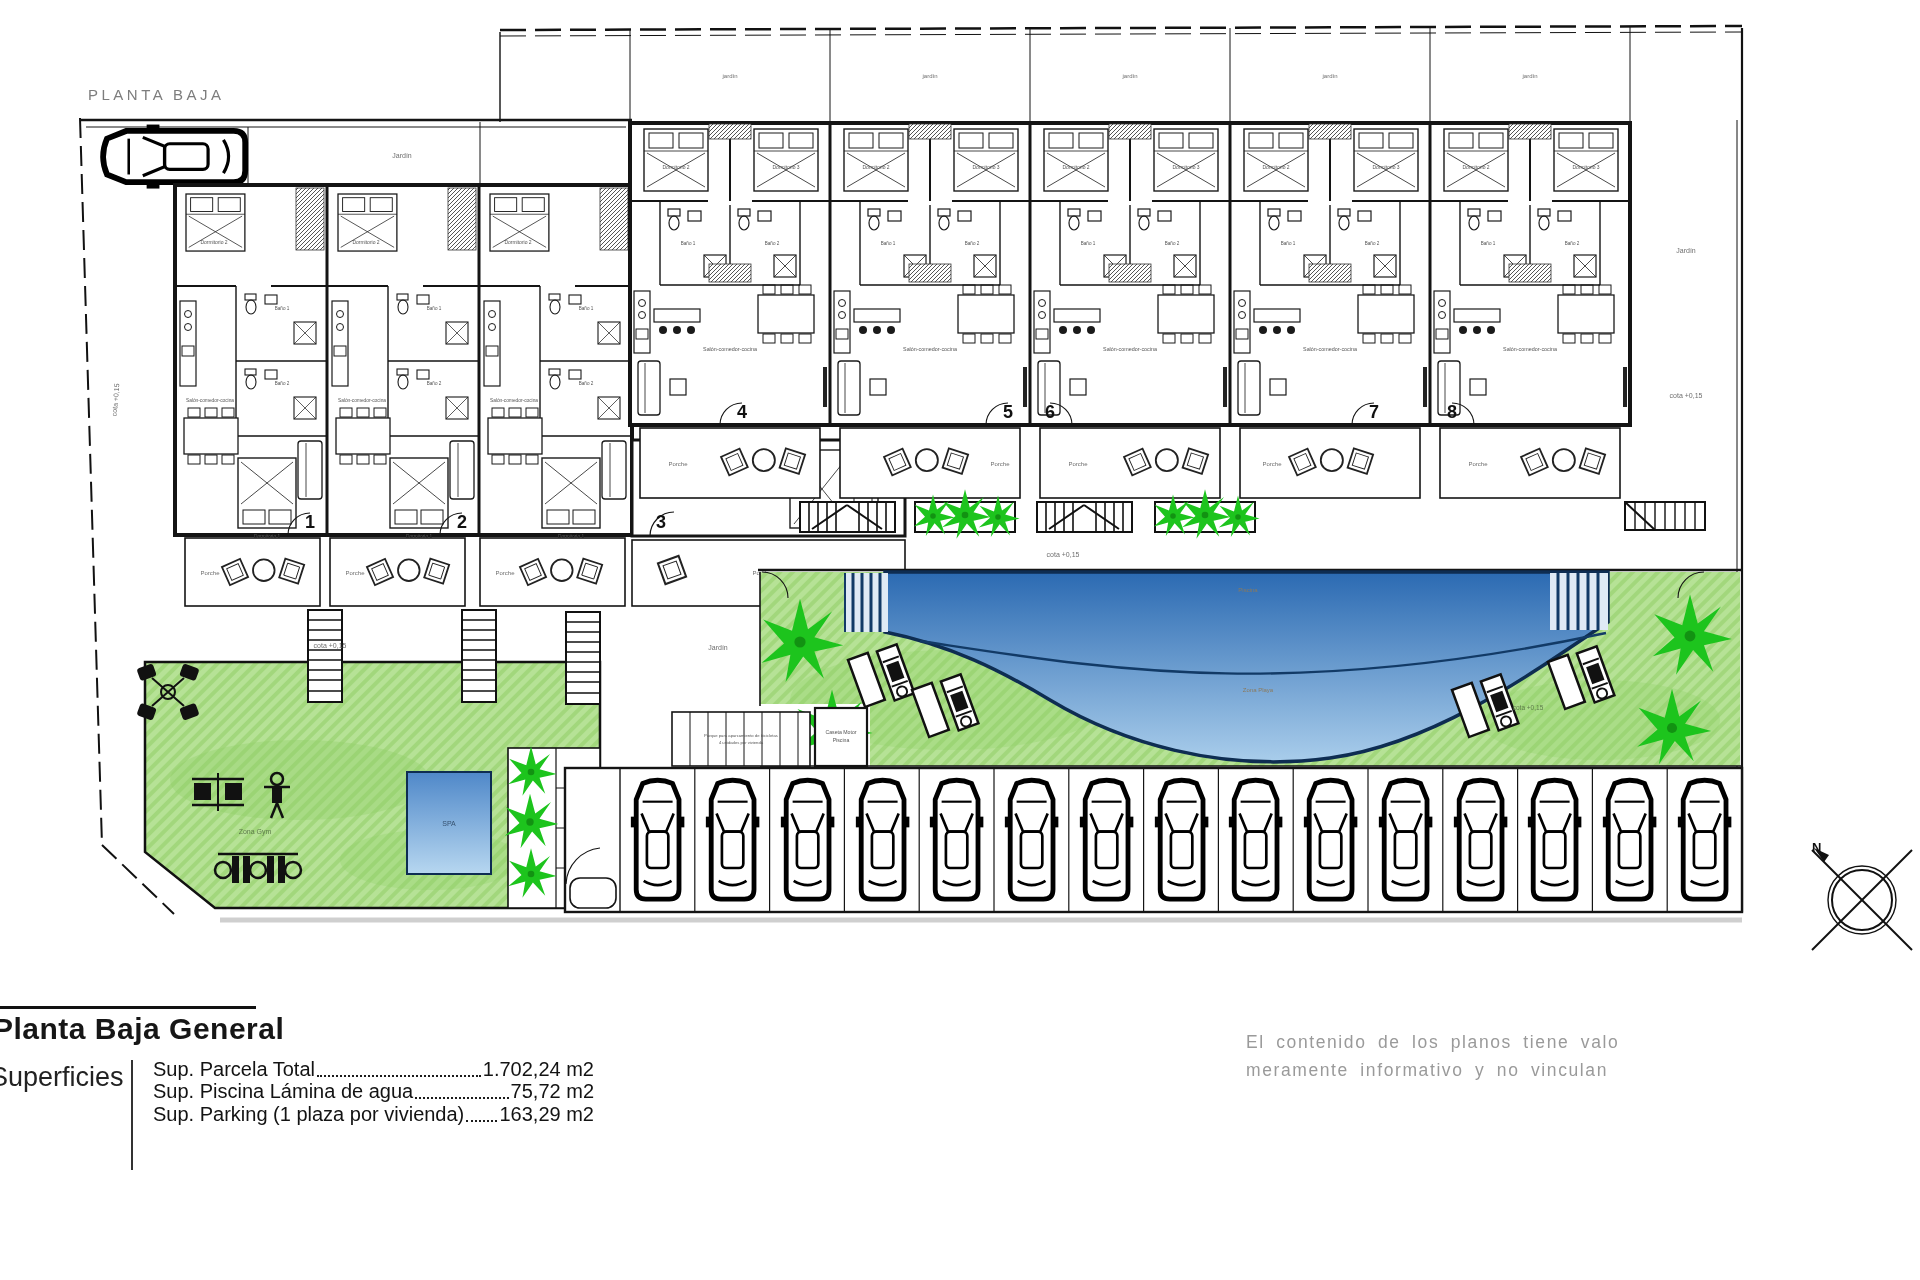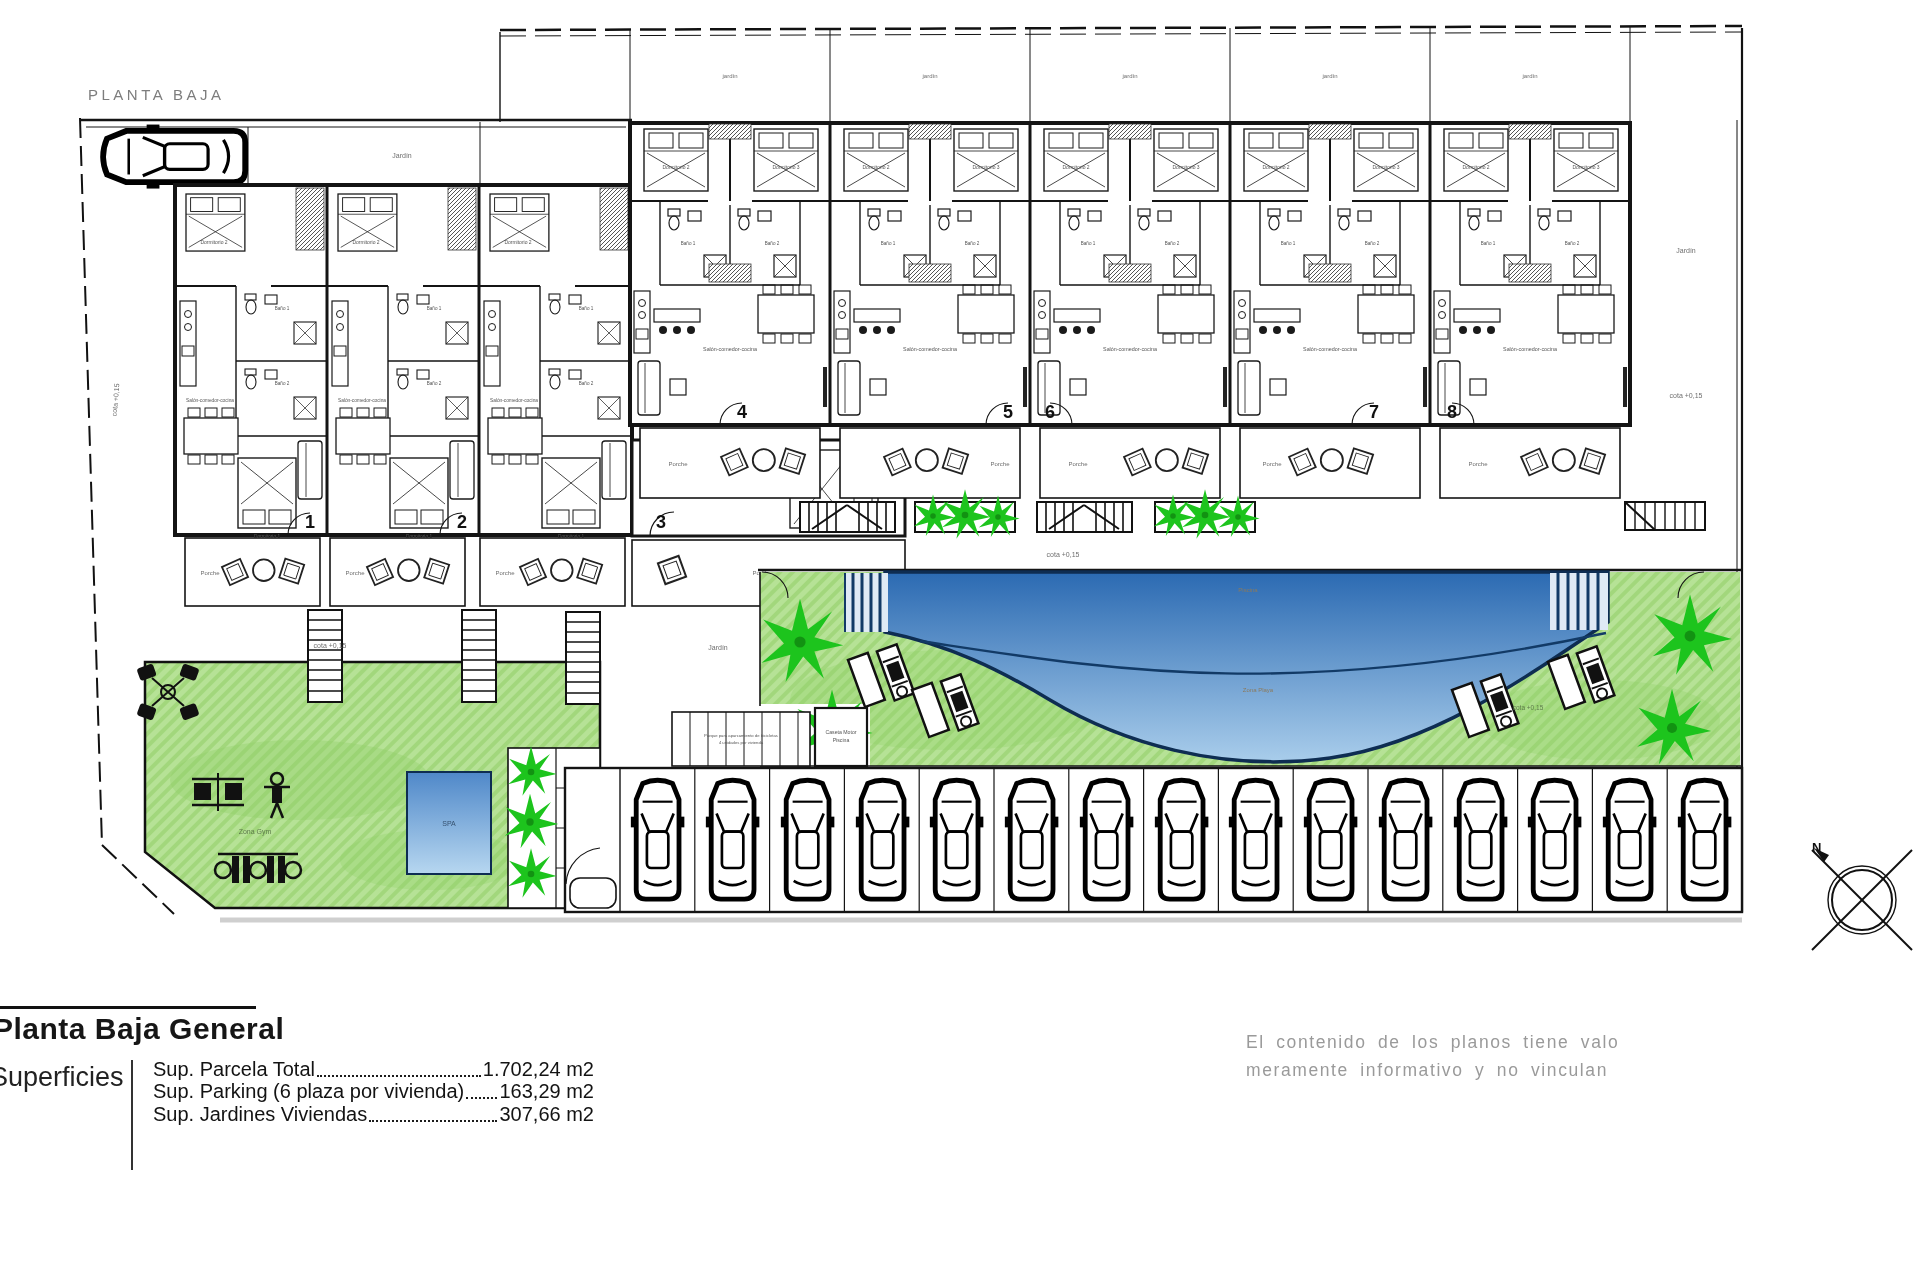--- a/index.html
+++ b/index.html
@@ -500,27 +500,27 @@
 <div class="legend-section">Superficies</div>
 <div class="legend-divider"></div>
 
 <div class="legend-rows">
   <div class="legend-row">
     <span>Sup. Parcela Total </span>
     <span class="leader"></span>
     <span>1.702,24 m2</span>
   </div>
   <div class="legend-row">
-    <span>Sup. Parking (6 plaza por vivienda)</span>
+    <span>Sup. Piscina Lámina de agua</span>
+    <span class="leader"></span>
+    <span>75,72 m2</span>
+  </div>
+  <div class="legend-row">
+    <span>Sup. Parking (1 plaza por vivienda)</span>
     <span class="leader"></span>
     <span>163,29 m2</span>
-  </div>
-  <div class="legend-row">
-    <span>Sup. Jardines Viviendas</span>
-    <span class="leader"></span>
-    <span>307,66 m2</span>
   </div>
 </div>
 
 <div class="disclaimer">
   <div>El contenido de los planos tiene valo</div>
   <div>meramente informativo y no vinculan</div>
 </div>
 
 </body></html>

